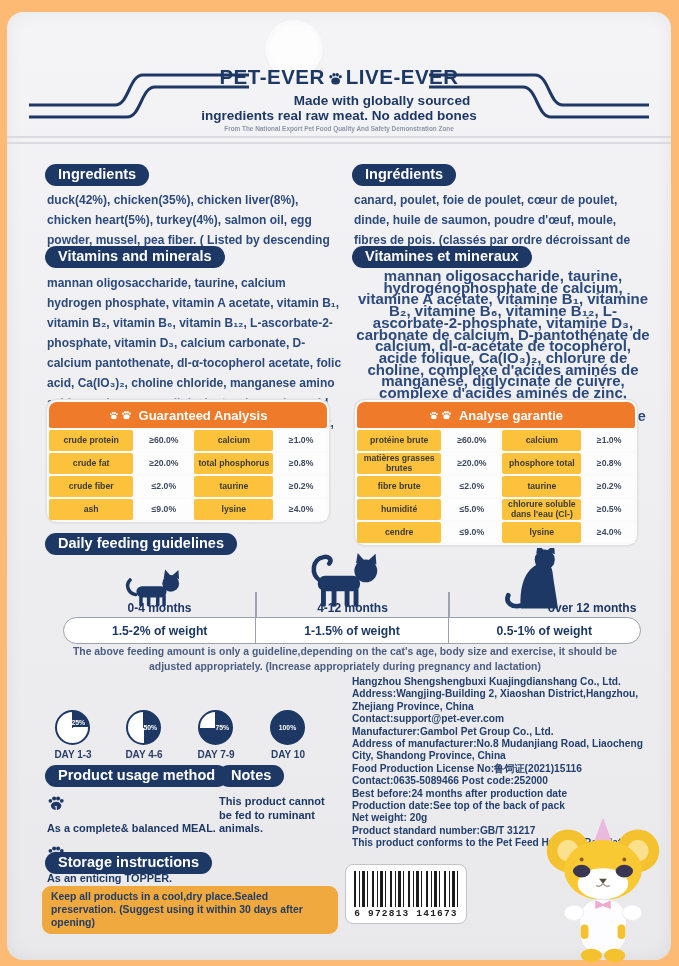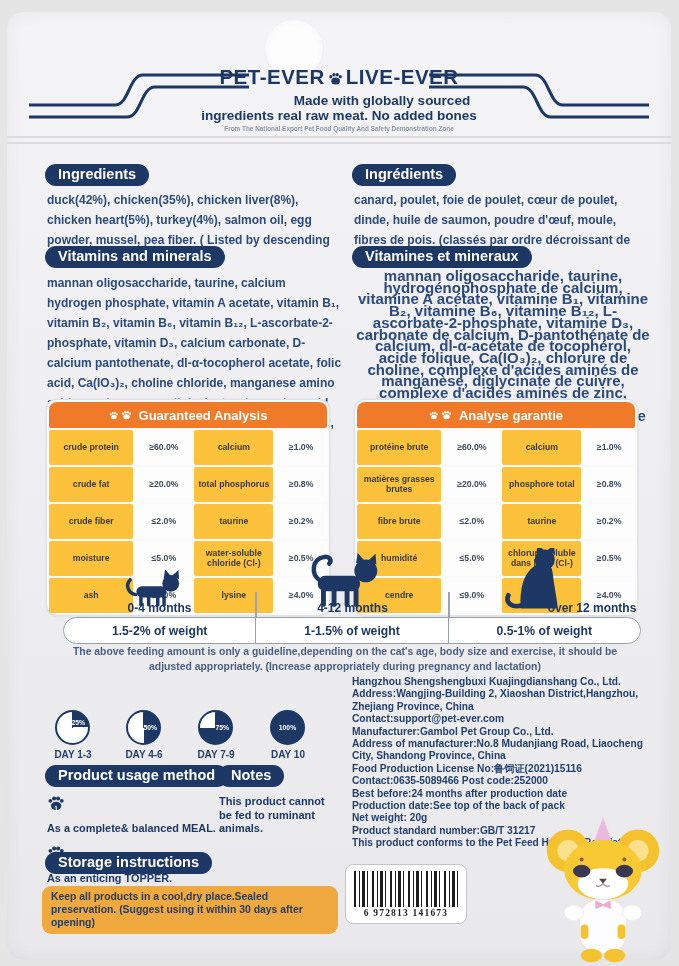--- a/index.html
+++ b/index.html
@@ -1,17 +1,17 @@
 <!DOCTYPE html>
 <html><head>
 <meta charset="utf-8">
 <style>
   html,body{margin:0;padding:0;background:#fff;}
   body{font-family:"Liberation Sans","DejaVu Sans",sans-serif;}
-  #stage{position:relative;width:679px;height:966px;background:#e5e5e5;overflow:hidden;}
+  #stage{position:relative;width:679px;height:966px;background:#fdba74;overflow:hidden;}
   #package{position:absolute;left:7px;top:12px;width:664px;height:948px;border-radius:16px;
     background:linear-gradient(180deg,#f4f4f6 0%,#eeeef1 55%,#e9e9ec 100%);
     box-shadow:inset 0 0 18px rgba(0,0,0,.06);}
   .abs{position:absolute;}
   .hang-hole{left:258px;top:8px;width:58px;height:58px;border-radius:50%;
     background:radial-gradient(circle,#fdfdfe 55%,#f1f1f4 100%);box-shadow:0 1px 2px rgba(0,0,0,.05);}
   
   .brand{left:0;top:53px;width:664px;text-align:center;color:#1d3865;font-weight:700;
     font-size:20.5px;letter-spacing:.5px;}
   .brand .paw-inline{display:inline-block;width:15px;height:13px;vertical-align:-1px;margin:0 3px;}
@@ -27,21 +27,21 @@
     padding:2px 13px 4px;border-radius:13px;white-space:nowrap;}
   
   .body-text{color:#2c4a7c;font-weight:700;font-size:12px;line-height:20px;}
   .body-text.fr{line-height:11.7px;font-size:15px;text-align:center;}
   
   .gtable{border-collapse:separate;border-spacing:2px;width:282px;background:#fbfbfc;
     border-radius:10px;box-shadow:0 0 0 1.5px #e2e2e6,0 1px 3px rgba(0,0,0,.08);table-layout:fixed;}
   .gtable th{background:#ee7a2a;color:#fff;font-weight:700;font-size:13px;height:24px;
     border-radius:8px 8px 2px 2px;}
   .gtable td{font-weight:700;font-size:8.7px;text-align:center;vertical-align:middle;
-    height:19px;border-radius:2px;padding:8px 2px;line-height:9.6px;}
+    height:19px;border-radius:2px;padding:1px 2px;line-height:9.6px;}
   .gtable td.lbl{background:#fcc23c;color:#3c3b33;}
   .gtable td.val{background:#fdfdfe;color:#3d4a5f;}
   .gtable .paws{display:inline-block;width:26px;height:13px;vertical-align:-2px;margin-right:4px;}
   
   .age-label{top:589px;text-align:center;color:#1d3865;font-weight:700;font-size:12px;}
   .divider{top:580px;width:1.5px;height:50px;background:#9aa3b5;}
   .amount-bar{left:56px;top:605px;width:578px;height:27px;background:#fff;border:1.5px solid #99a0ae;
     border-radius:14px;display:flex;align-items:center;box-sizing:border-box;}
   .amount-bar .cell{flex:1;text-align:center;color:#1d3865;font-weight:700;font-size:12.2px;}
   .amount-bar .cell + .cell{border-left:1.5px solid #99a0ae;height:100%;display:flex;
@@ -72,21 +72,21 @@
   
   .company{left:345px;top:664px;width:300px;color:#24406e;font-weight:700;font-size:10.2px;line-height:12.4px;}
   .company p{margin:0;}
   
   .barcode-box{left:338px;top:852px;width:122px;height:60px;background:#fefefe;border:1.5px solid #c3c3c8;
     border-radius:8px;box-sizing:border-box;}
   .barcode-bars{position:absolute;left:8px;top:6px;right:8px;height:36px;
     background:repeating-linear-gradient(90deg,#1c1c1c 0 2px,transparent 2px 5px,#1c1c1c 5px 6px,
       transparent 6px 8px,#1c1c1c 8px 11px,transparent 11px 13px,#1c1c1c 13px 14px,transparent 14px 18px);}
   .barcode-num{position:absolute;left:0;right:0;top:43px;text-align:center;color:#222;
-    font-weight:700;font-size:9.5px;letter-spacing:1.2px;font-family:Liberation Serif, serif;}
+    font-weight:700;font-size:9.5px;letter-spacing:1.2px;font-family:Liberation Mono, monospace;}
 </style>
 </head>
 <body>
 
 <svg width="0" height="0" style="position:absolute">
   <defs>
     <g id="paw">
       <circle cx="4.5" cy="7" r="2.5"></circle>
         <circle cx="9.5" cy="4" r="2.7"></circle>
       <circle cx="14.8" cy="4" r="2.7"></circle>
@@ -163,26 +163,20 @@
               <td class="lbl">total phosphorus</td>
               <td class="val">≥0.8%</td>
             </tr>
         <tr>
               <td class="lbl">crude fiber</td>
               <td class="val">≤2.0%</td>
               <td class="lbl">taurine</td>
               <td class="val">≥0.2%</td>
             </tr>
         <tr>
-              <td class="lbl">moisture</td>
-              <td class="val">≤5.0%</td>
-              <td class="lbl">water-soluble chloride (Cl-)</td>
-              <td class="val">≥0.5%</td>
-            </tr>
-        <tr>
               <td class="lbl">ash</td>
               <td class="val">≤9.0%</td>
               <td class="lbl">lysine</td>
               <td class="val">≥4.0%</td>
             </tr>
       </tbody>
     </table>
   </div>
 
   <div class="abs" style="left:348px;top:388px;">
@@ -230,20 +224,21 @@
         <tr>
               <td class="lbl">cendre</td>
               <td class="val">≤9.0%</td>
               <td class="lbl">lysine</td>
               <td class="val">≥4.0%</td>
             </tr>
       </tbody>
     </table>
   </div>
 
+  <div class="abs" style="left:38px;top:521px;"><span class="pill">Daily feeding guidelines</span></div>
 
   <svg class="abs" style="left:110px;top:556px;" width="78" height="42" viewBox="0 0 90 60">
     <g fill="#1d3865">
       <path d="M16 38 C5 36 1 24 8 17" stroke="#1d3865" stroke-width="5" fill="none" stroke-linecap="round"></path>
       <rect x="17" y="26" width="43" height="16" rx="8"></rect>
       <rect x="21" y="38" width="5" height="17" rx="2"></rect>
           <rect x="32" y="38" width="5" height="17" rx="2"></rect>
       <rect x="45" y="38" width="5" height="17" rx="2"></rect>
           <rect x="54" y="38" width="5" height="17" rx="2"></rect>
       <circle cx="66" cy="22" r="12"></circle>

